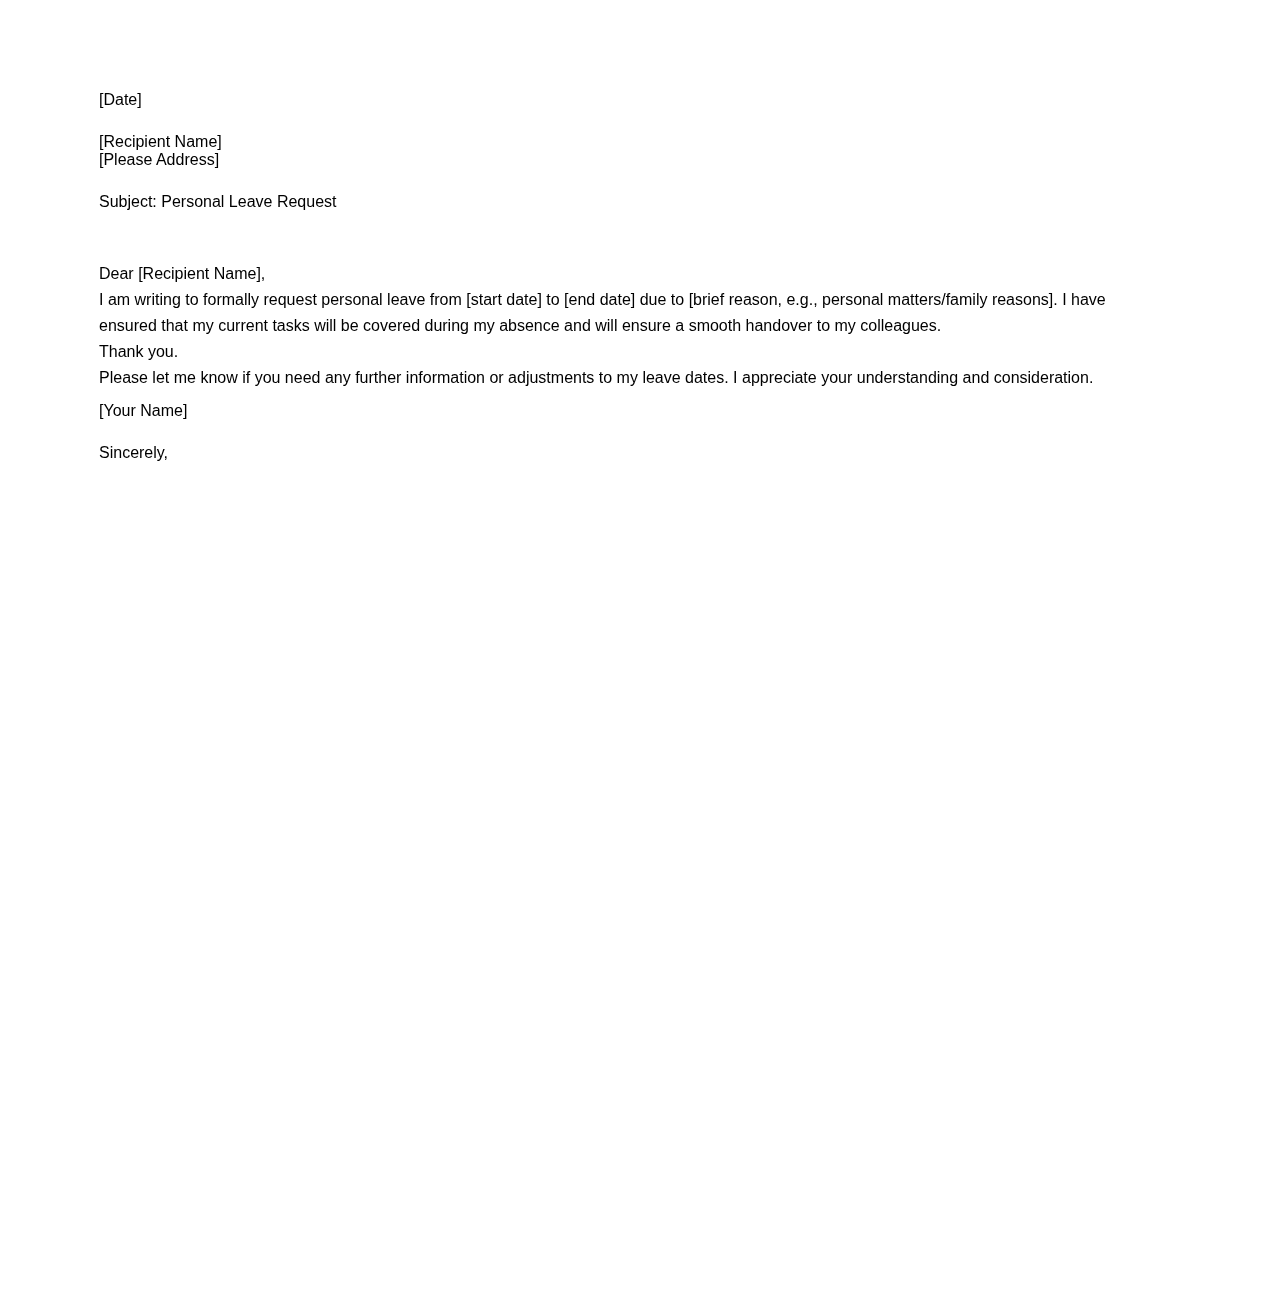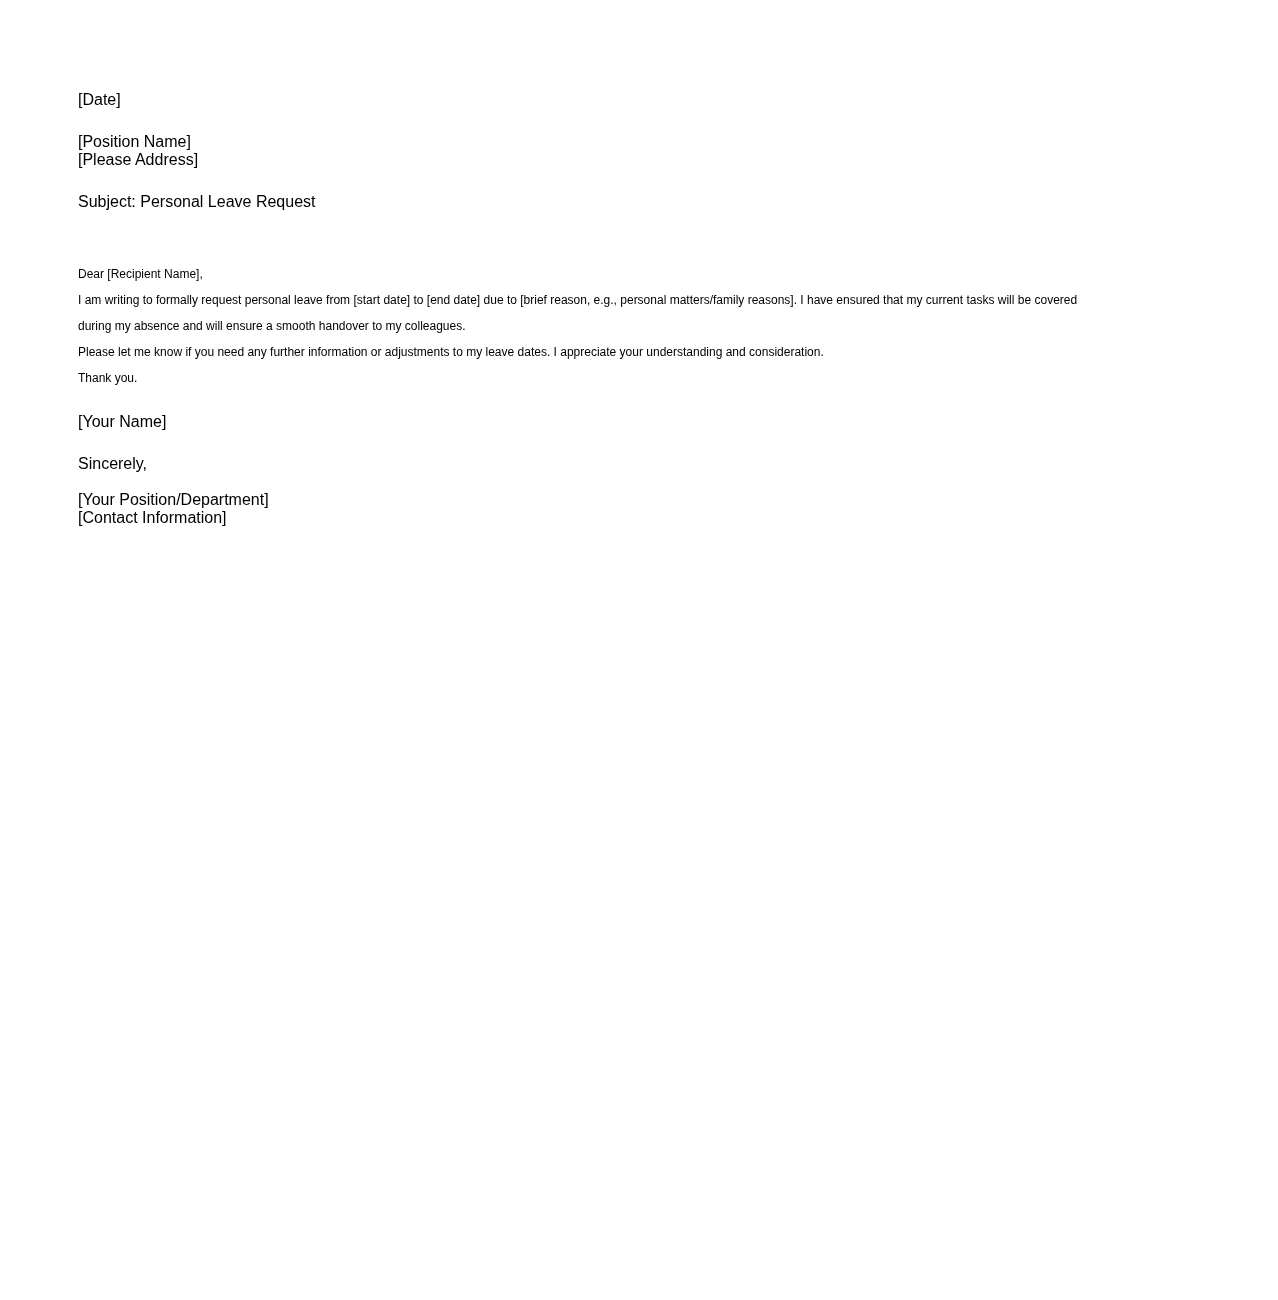--- a/index.html
+++ b/index.html
@@ -9,76 +9,72 @@
     height: 1300px;
     overflow: hidden;
   }
   .page {
     position: relative;
     width: 1278px;
     height: 1300px;
     background: #ffffff;
     font-family: "Liberation Sans", "DejaVu Sans", sans-serif;
     color: #000000;
-    padding: 91px 40px 0 78px;
+    padding: 91px 40px 0 99px;
   }
   .letter {
     width: 1030px;
   }
   .line {
     font-size: 16px;
     line-height: 18px;
   }
   .date-block {
     margin-bottom: 24px;
   }
   .recipient-block {
     margin-bottom: 24px;
   }
   .subject-line {
     font-weight: 400;
     margin-bottom: 50px;
   }
   .body-block {
-    font-size: 12px;
+    font-size: 16px;
     line-height: 26px;
-    margin-bottom: 22px;
+    margin-bottom: 11px;
   }
   .closing-block {
     margin-bottom: 18px;
   }
   .signature-name-block {
     margin-bottom: 24px;
   }
 </style>
 </head>
 <body>
 
 <div class="page">
   <div class="letter">
 
     <div class="line date-block">[Date]</div>
 
     <div class="recipient-block">
-      <div class="line">[Position Name]</div>
+      <div class="line">[Recipient Name]</div>
       <div class="line">[Please Address]</div>
     </div>
 
     <div class="line subject-line">Subject: Personal Leave Request</div>
 
     <div class="body-block">
       <div>Dear [Recipient Name],</div>
       <div>I am writing to formally request personal leave from [start date] to [end date] due to [brief reason, e.g., personal matters/family reasons]. I have ensured that my current tasks will be covered during my absence and will ensure a smooth handover to my colleagues.</div>
+      <div>Thank you.</div>
       <div>Please let me know if you need any further information or adjustments to my leave dates. I appreciate your understanding and consideration.</div>
-      <div>Thank you.</div>
     </div>
 
     <div class="line signature-name-block">[Your Name]</div>
 
     <div class="line closing-block">Sincerely,</div>
 
-    <div class="signature-block">
-      <div class="line">[Your Position/Department]</div>
-      <div class="line">[Contact Information]</div>
-    </div>
 
   </div>
 </div>
 
 </body></html>

